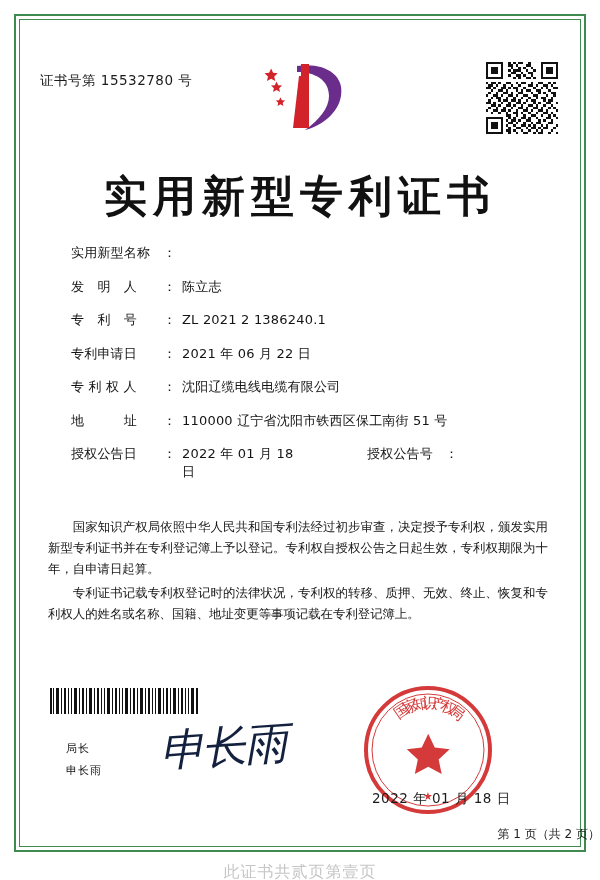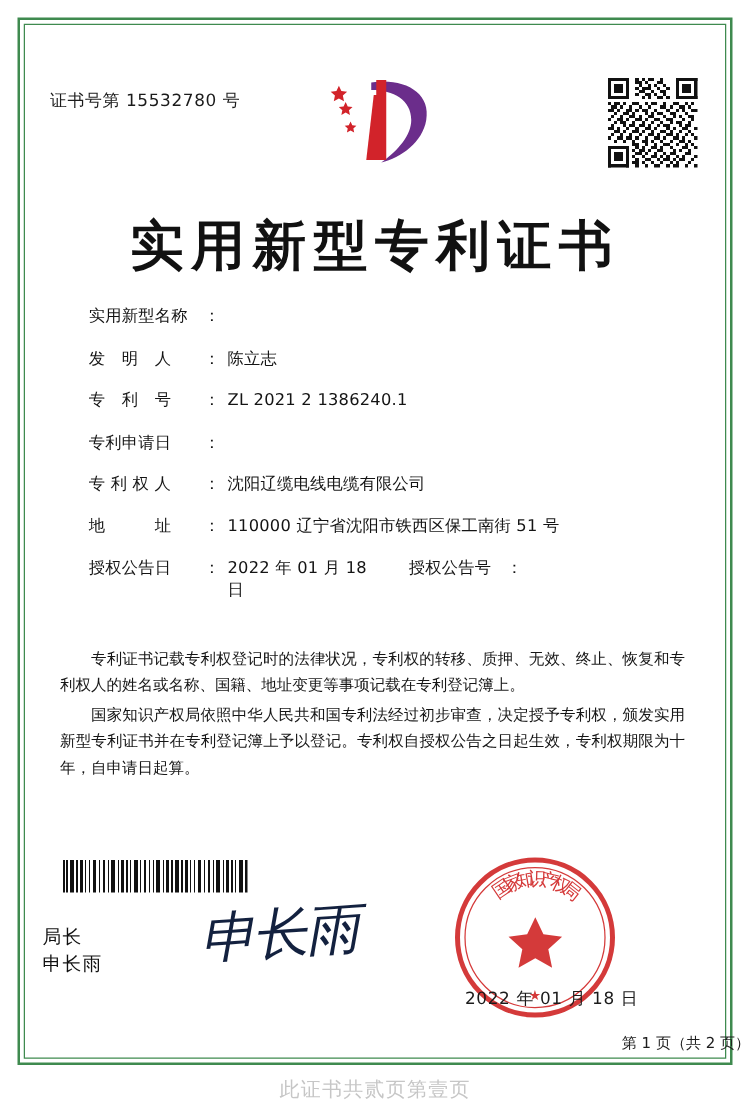--- a/index.html
+++ b/index.html
@@ -104,20 +104,21 @@
   .field-colon {
     flex: 0 0 auto;
     padding-right: 6px;
   }
   .field-value {
     flex: 1 1 auto;
     letter-spacing: 0.2px;
   }
   .field-row.double {
     display: flex;
+    gap: 40px;
   }
   .half-left {
     display: flex;
     flex: 0 0 256px;
     align-items: baseline;
   }
   .half-right {
     display: flex;
     flex: 1 1 auto;
     align-items: baseline;
@@ -145,23 +146,23 @@
   .barcode {
     position: absolute;
     left: 50px;
     top: 688px;
     width: 148px;
     height: 26px;
   }
 
   .sign-block {
     position: absolute;
-    left: 34px;
+    left: 66px;
     top: 738px;
-    font-size: 15px;
+    font-size: 11px;
     color: #111;
     line-height: 22px;
     letter-spacing: 1px;
   }
 
   .signature {
     position: absolute;
     left: 160px;
     top: 718px;
     font-family: "DejaVu Serif", "Liberation Serif", serif;
@@ -475,20 +476,21 @@
 
     <div class="field-row">
       <span class="field-label">专　利　号</span>
       <span class="field-colon">：</span>
       <span class="field-value">ZL 2021 2 1386240.1</span>
     </div>
 
     <div class="field-row">
       <span class="field-label">专利申请日</span>
       <span class="field-colon">：</span>
+      <span class="field-value">2021 年 06 月 22 日</span>
     </div>
 
     <div class="field-row">
       <span class="field-label">专 利 权 人</span>
       <span class="field-colon">：</span>
       <span class="field-value">沈阳辽缆电线电缆有限公司</span>
     </div>
 
     <div class="field-row">
       <span class="field-label">地　　　址</span>
@@ -504,22 +506,22 @@
       </span>
       <span class="half-right">
         <span class="field-label">授权公告号</span>
         <span class="field-colon">：</span>
       </span>
     </div>
 
   </div>
 
   <div class="paragraphs">
+    <p>国家知识产权局依照中华人民共和国专利法经过初步审查，决定授予专利权，颁发实用新型专利证书并在专利登记簿上予以登记。专利权自授权公告之日起生效，专利权期限为十年，自申请日起算。</p>
     <p>专利证书记载专利权登记时的法律状况，专利权的转移、质押、无效、终止、恢复和专利权人的姓名或名称、国籍、地址变更等事项记载在专利登记簿上。</p>
-    <p>国家知识产权局依照中华人民共和国专利法经过初步审查，决定授予专利权，颁发实用新型专利证书并在专利登记簿上予以登记。专利权自授权公告之日起生效，专利权期限为十年，自申请日起算。</p>
   </div>
 
   <div class="barcode">
     <svg viewBox="0 0 148 26" width="148" height="26" shape-rendering="crispEdges" xmlns="http://www.w3.org/2000/svg">
       <rect width="148" height="26" fill="#fff"></rect>
       <g fill="#111">
         <rect x="0" y="0" width="2" height="26"></rect>
           <rect x="3" y="0" width="1" height="26"></rect>
         <rect x="6" y="0" width="3" height="26"></rect>
           <rect x="11" y="0" width="1" height="26"></rect>

